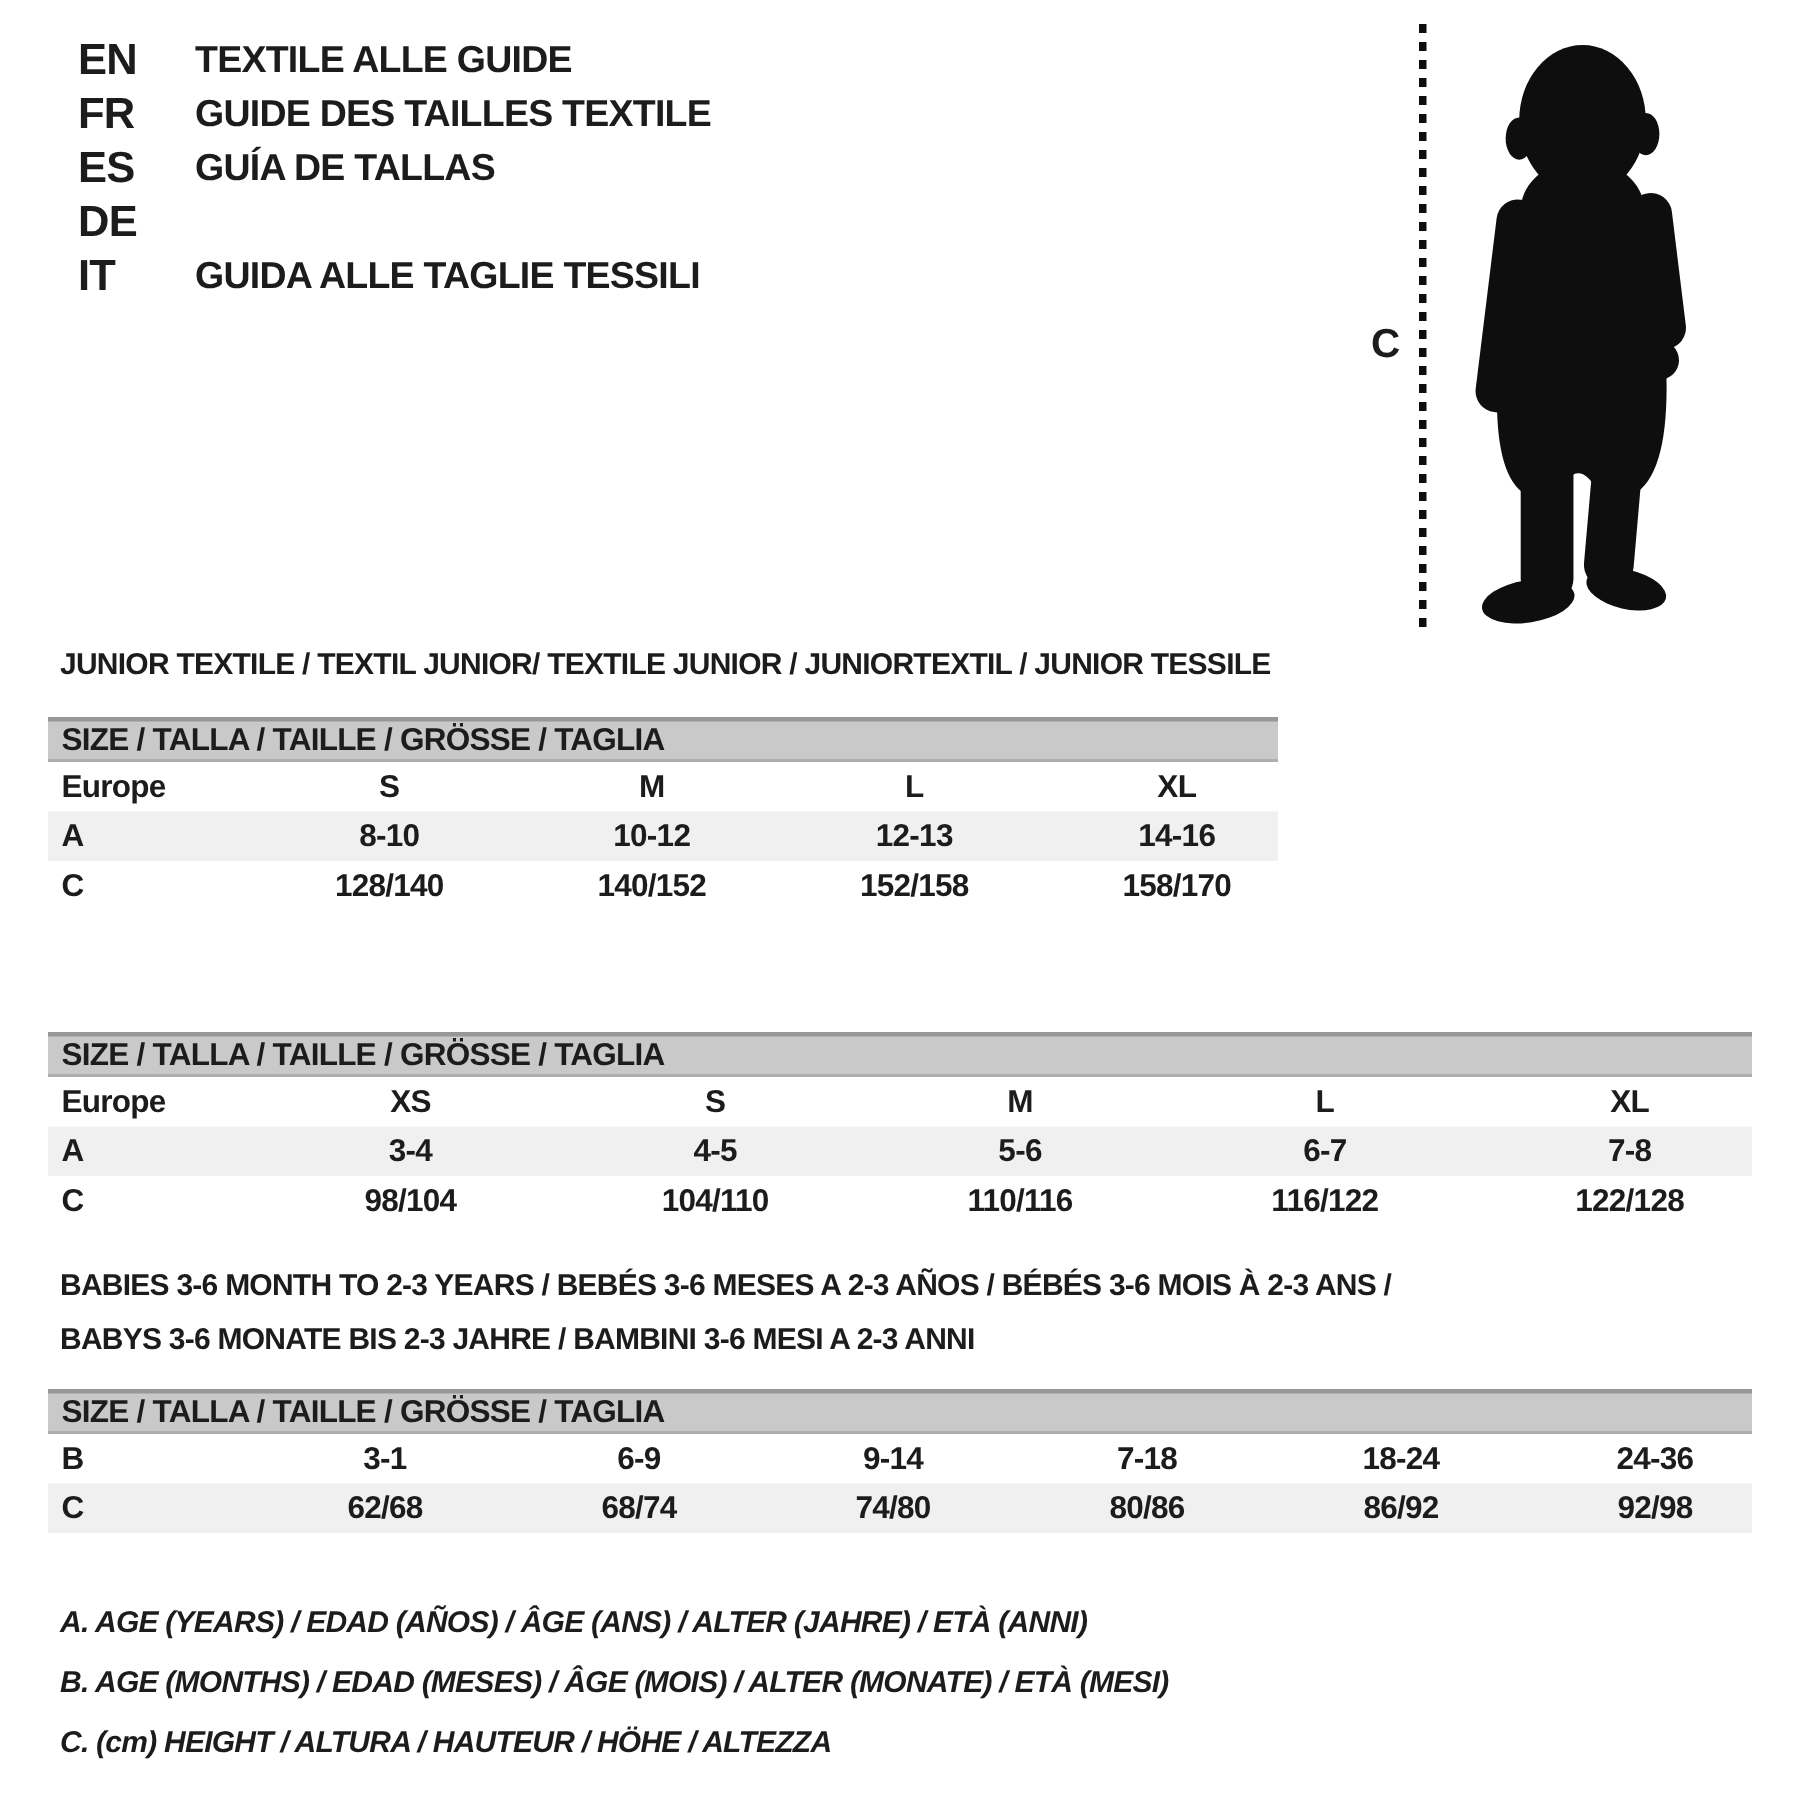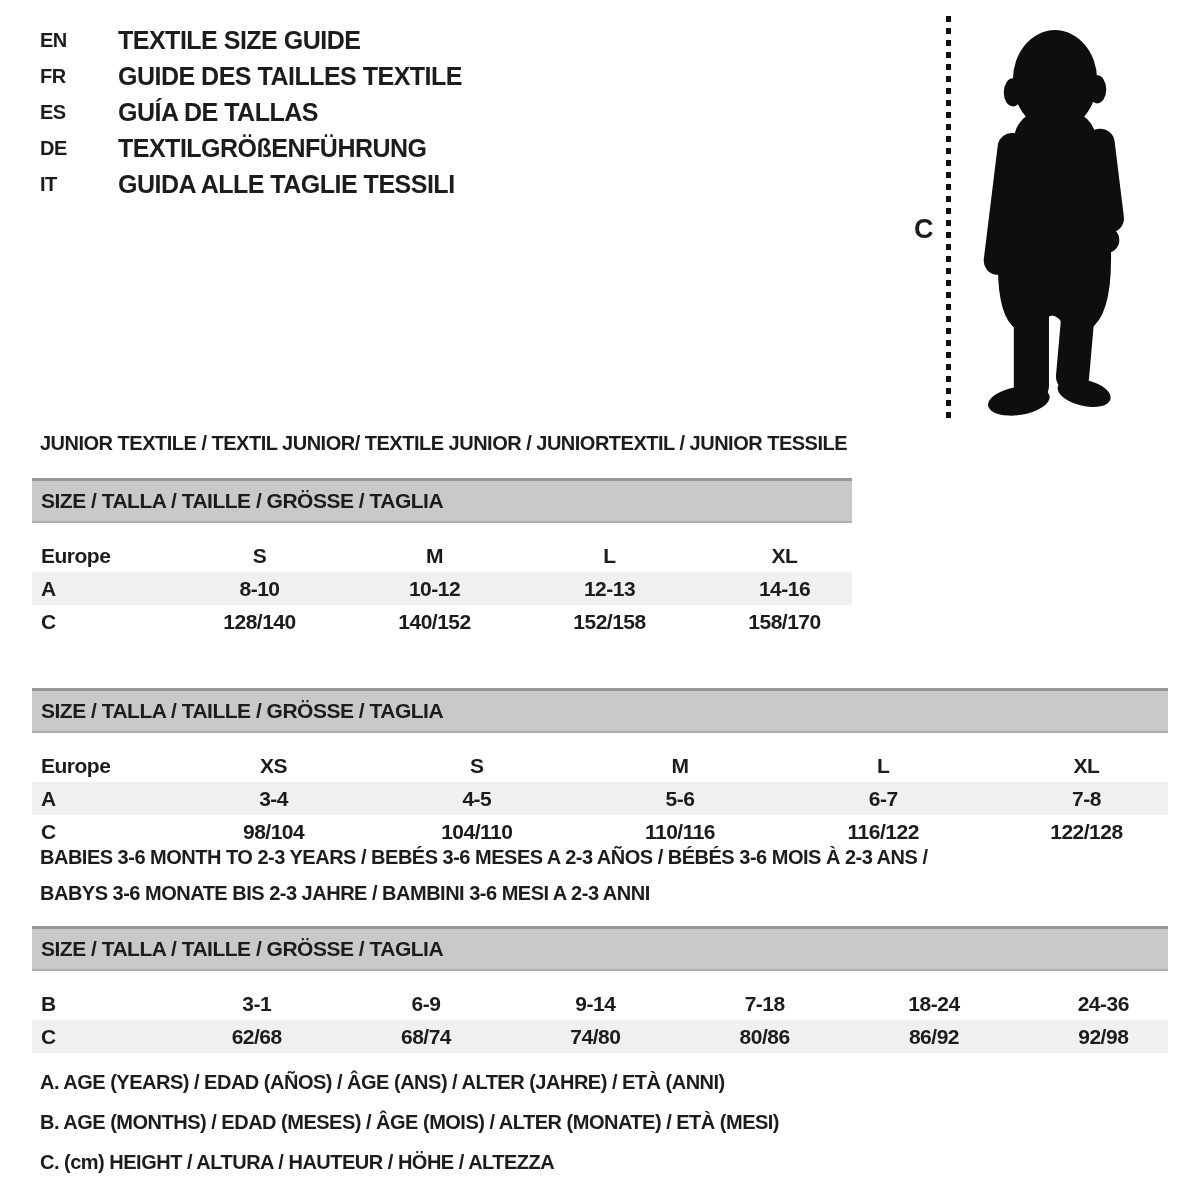--- a/index.html
+++ b/index.html
@@ -20,21 +20,21 @@
     font-family: "Liberation Sans", sans-serif;
     font-weight: 700;
     color: var(--text);
     letter-spacing: -0.5px;
     overflow: hidden;
   }
 
   
   .langs { position: absolute; top: 22px; left: 40px; }
   .lang-row { display: flex; height: 36px; align-items: center; }
-  .lang-code { width: 78px; font-size: 20px; }
+  .lang-code { width: 78px; font-size: 29px; margin-left: 12px; }
   .lang-label { font-size: 25px; white-space: nowrap; }
 
   
   .figure { position: absolute; top: 0; left: 0; width: 1200px; height: 430px; }
   .c-label { position: absolute; left: 914px; top: 214px; font-size: 27px; }
   .dash-line {
     position: absolute; left: 946px; top: 16px; width: 5px; height: 402px;
     background: repeating-linear-gradient(to bottom, var(--silhouette) 0 6px, transparent 6px 12px);
   }
   .baby-svg { position: absolute; left: 964px; top: 20px; width: 178px; height: 400px; color: var(--silhouette); }
@@ -46,60 +46,59 @@
   .t-babies1  { top: 846px; }
   .t-babies2  { top: 882px; }
   .sub-a { font-size: 13px; vertical-align: -5px; letter-spacing: -0.3px; }
 
   
   .table { position: absolute; left: 32px; }
   .tbl-junior   { top: 478px; width: 820px; }
   .tbl-children { top: 688px; width: 1136px; }
   .tbl-babies   { top: 926px; width: 1136px; }
   .thead {
-    height: 45px;
+    height: 30px;
     background: var(--header_bar);
     border-top: 3px solid var(--header_edge);
     border-bottom: 2px solid #aeaeae;
     display: flex; align-items: center;
     padding-left: 9px;
     font-size: 21px;
-    margin-bottom: 16px;
+    margin-bottom: 0;
     text-align: right;
   }
   .trow { display: flex; height: 33px; align-items: center; font-size: 21px; gap: 40px; }
   .trow.alt { background: var(--row_alt); }
   .tlabel { width: 120px; padding-left: 9px; }
   .tcell { flex: 1; text-align: center; white-space: nowrap; }
 
   
   .footnotes { position: absolute; left: 40px; top: 1062px; }
-  .footnote { font-size: 20px; line-height: 40px; white-space: nowrap; }
+  .footnote { font-size: 20px; line-height: 40px; white-space: nowrap; font-style: italic; }
 </style>
 </head>
 <body>
 
 <div class="page">
 
   <div class="langs">
     <div class="lang-row">
       <span class="lang-code">EN</span>
-      <span class="lang-label">TEXTILE SIZE GUIDE</span>
+      <span class="lang-label">TEXTILE ALLE GUIDE</span>
     </div>
     <div class="lang-row">
       <span class="lang-code">FR</span>
       <span class="lang-label">GUIDE DES TAILLES TEXTILE</span>
     </div>
     <div class="lang-row">
       <span class="lang-code">ES</span>
       <span class="lang-label">GUÍA DE TALLAS</span>
     </div>
     <div class="lang-row">
       <span class="lang-code">DE</span>
-      <span class="lang-label">TEXTILGRÖßENFÜHRUNG</span>
     </div>
     <div class="lang-row">
       <span class="lang-code">IT</span>
       <span class="lang-label">GUIDA ALLE TAGLIE TESSILI</span>
     </div>
   </div>
 
   <div class="figure">
     <span class="c-label">C</span>
     <div class="dash-line"></div>

